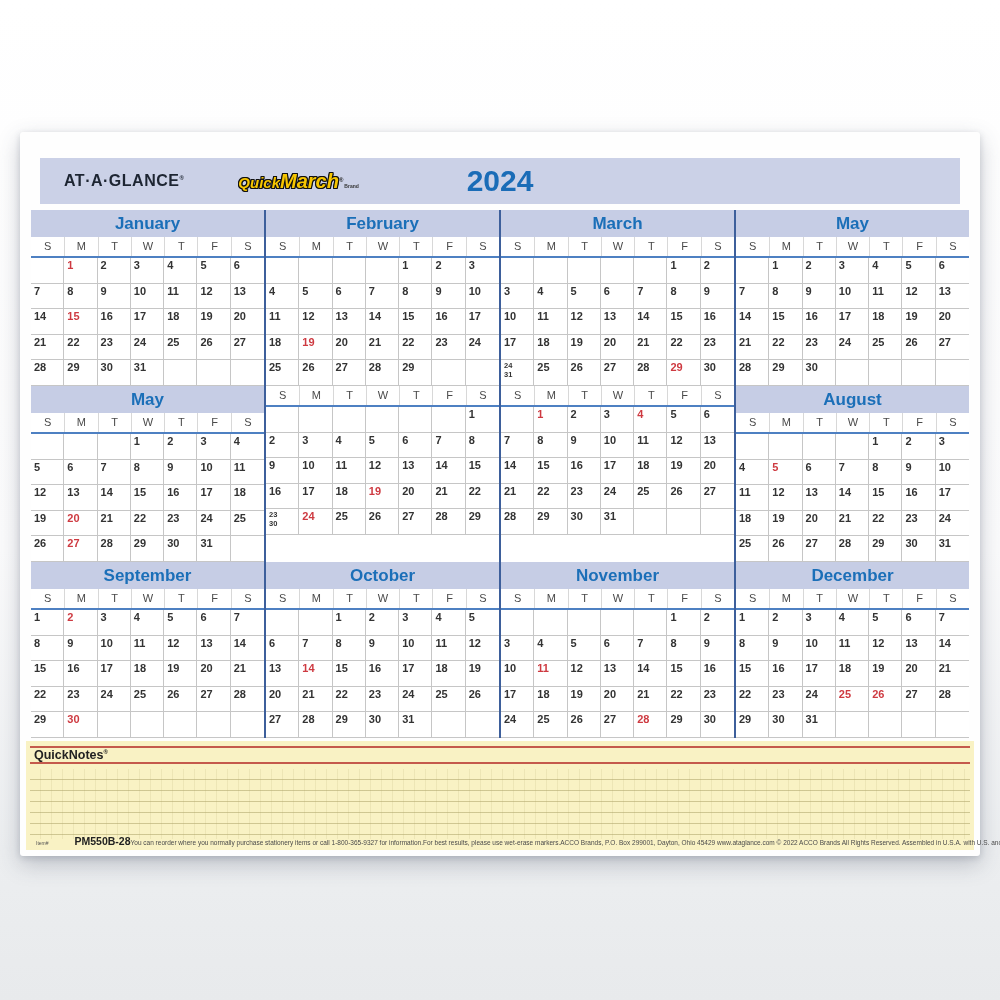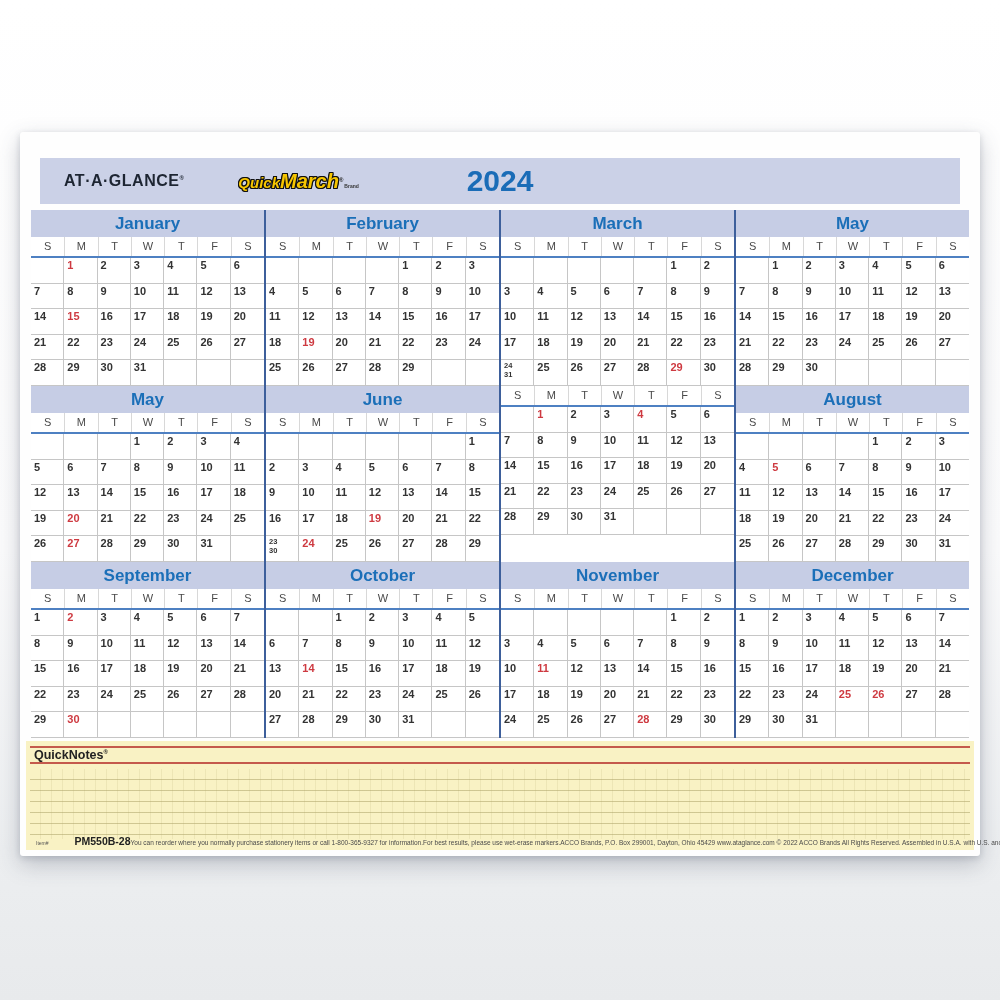--- a/index.html
+++ b/index.html
@@ -307,21 +307,20 @@
           <div class="cell"><span>26</span></div>
           <div class="cell"><span class="red">27</span></div>
           <div class="cell"><span>28</span></div>
           <div class="cell"><span>29</span></div>
           <div class="cell"><span>30</span></div>
           <div class="cell"><span>31</span></div>
           <div class="cell"></div>
         </div>
       </div>
       <div class="month">
-        <div class="mtitle">June</div>
         <div class="dow">
           <span>S</span>
           <span>M</span>
           <span>T</span>
           <span>W</span>
           <span>T</span>
           <span>F</span>
           <span>S</span>
         </div>
         <div class="days">

